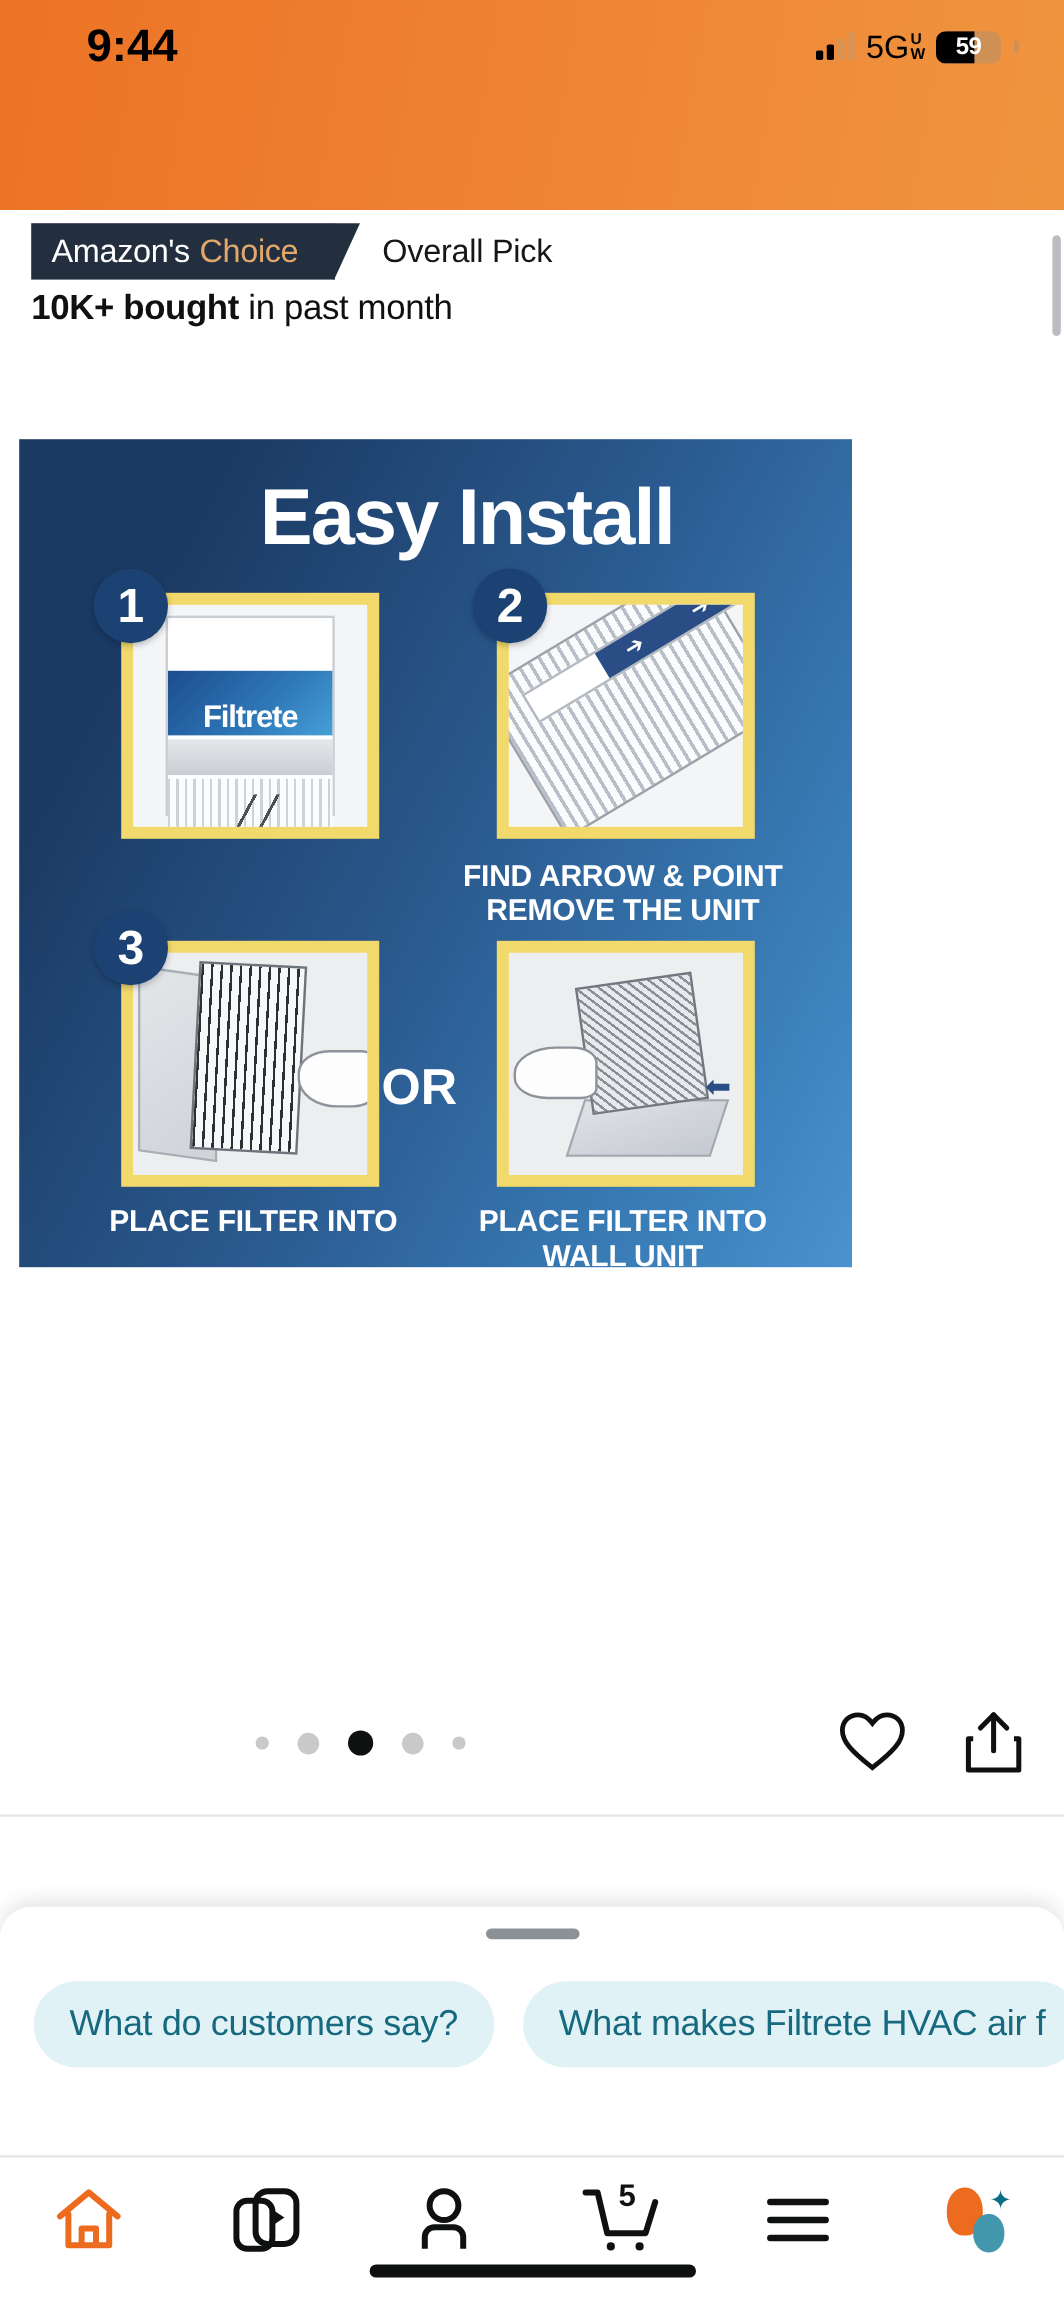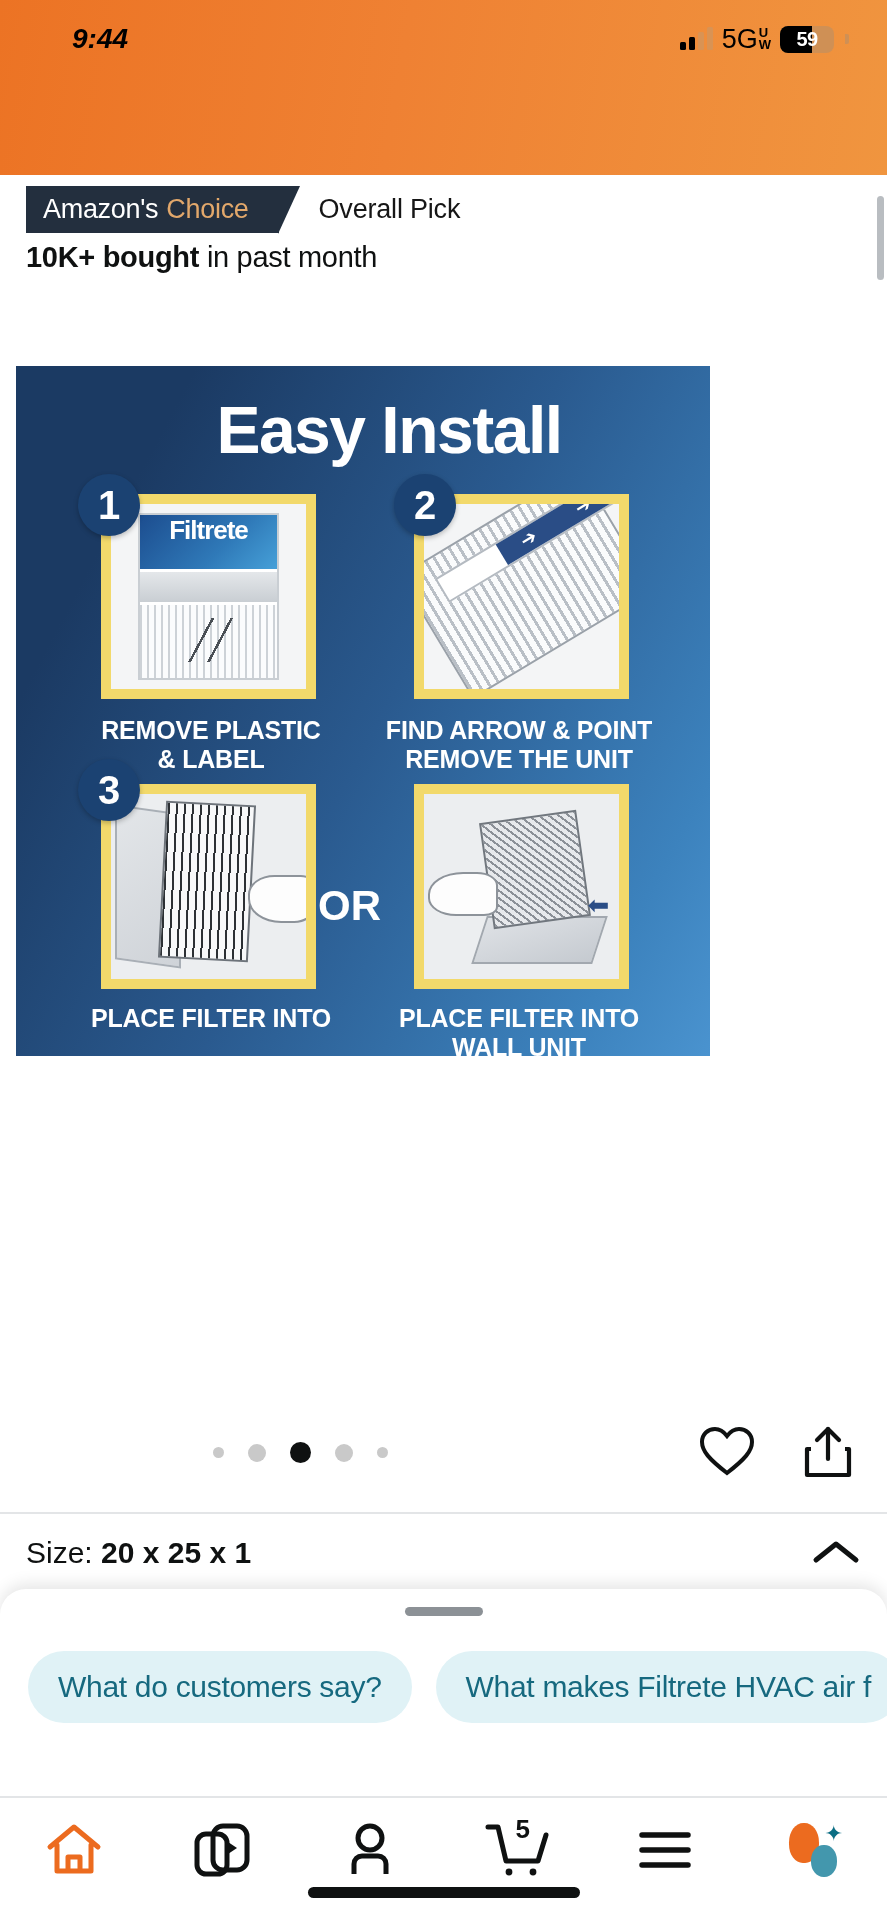--- a/index.html
+++ b/index.html
@@ -14,21 +14,21 @@
   
   .header {
     position: absolute; top: 0; left: 0; width: 887px; height: 175px;
     background: linear-gradient(100deg, #ec7324 0%, #ef8133 45%, #f0953f 100%);
   }
   .statusbar {
     position: absolute; top: 0; left: 0; width: 100%; height: 78px;
     display: flex; align-items: center; justify-content: space-between;
     padding: 0 38px 0 72px;
   }
-  .clock { font-size: 28px; font-weight: 700; color: #000; letter-spacing: 0px; font-style: italic; }
+  .clock { font-size: 38px; font-weight: 700; color: #000; letter-spacing: 0px; }
   .status-right { display: flex; align-items: center; gap: 9px; }
   .sig { display: flex; align-items: flex-end; gap: 3px; height: 22px; }
   .sig i { display: block; width: 6px; border-radius: 1.5px; background: #000; }
   .sig i:nth-child(1) { height: 8px; }
   .sig i:nth-child(2) { height: 13px; }
   .sig i:nth-child(3) { height: 18px; background: #d99354; }
   .sig i:nth-child(4) { height: 23px; background: #d99354; }
   .net { font-size: 27px; font-weight: 500; color: #000; display: flex; align-items: center; }
   .net .uw {
     display: inline-flex; flex-direction: column; font-size: 13px;
@@ -114,21 +114,21 @@
     position: absolute; width: 100%; text-align: center; color: #fff;
     font-size: 25px; font-weight: 700; line-height: 29px; letter-spacing: -0.2px;
   }
   .or-label {
     position: absolute; left: 318px; top: 882px; color: #fff;
     font-size: 42px; font-weight: 700;
   }
 
   
   .pkg { position: absolute; left: 14%; top: 5%; width: 72%; height: 90%; background: #fff; border: 2px solid #c9ced3; }
-  .pkg .band-blue { height: 33%; background: linear-gradient(135deg,#1c4d8f 0%,#2f79b8 60%,#46a0d8 100%); display:flex; align-items:flex-start; justify-content:center; }
+  .pkg .band-blue { height: 33%; background: linear-gradient(135deg,#1c4d8f 0%,#2f79b8 60%,#46a0d8 100%); display:flex; align-items:flex-end; justify-content:center;margin-top:44px; }
   .pkg .logo { color:#fff; font-size: 26px; font-weight: 800; letter-spacing: -1px; }
   .pkg .band-grey { height: 22%; background: linear-gradient(180deg,#e4e7ea,#c9ced3); border-top: 3px solid #fff; border-bottom: 3px solid #fff; }
   .pkg .pleats { height: 45%; background: repeating-linear-gradient(90deg,#cdd2d7 0 2px,#fbfcfd 2px 7px); position: relative; }
   .pkg .pleats:after {
     content:""; position:absolute; left: 22%; top: 18%; width: 52%; height: 60%;
     background:
       linear-gradient(118deg, transparent 44%, #4a4f55 44%, #4a4f55 47%, transparent 47%),
       linear-gradient(118deg, transparent 64%, #4a4f55 64%, #4a4f55 67%, transparent 67%);
   }
 
@@ -304,24 +304,20 @@
       <div class="inner">
         <div class="pkg">
           <div class="band-blue">
             <span class="logo">Filtrete</span>
           </div>
           <div class="band-grey"></div>
           <div class="pleats"></div>
         </div>
       </div>
     </div>
-    <div class="cap" style="left:0; top:350px; width:390px;">
-      <div>REMOVE PLASTIC</div>
-      <div>&amp; LABEL</div>
-    </div>
 
     <div class="stepnum" style="left:378px; top:108px;">2</div>
     <div class="frame" style="left:398px; top:128px; width:215px; height:205px;">
       <div class="inner">
         <div class="angled">
           <div class="pleatblock"></div>
           <div class="arrowband">
             <div class="navy">
               <span class="arrow-glyph">➔</span>
               <span class="arrow-glyph">➔</span>
@@ -380,29 +376,20 @@
       <path d="M28 47 C10 33 3 25 3 16 C3 8 9 3 16 3 C21 3 25 6 28 10 C31 6 35 3 40 3 C47 3 53 8 53 16 C53 25 46 33 28 47 Z" stroke="#0f1111" stroke-width="4" fill="none"></path>
     </svg>
     <svg width="50" height="54" viewBox="0 0 50 54">
       <path d="M25 4 L25 34" stroke="#0f1111" stroke-width="4.2" stroke-linecap="round"></path>
       <path d="M14 15 L25 4 L36 15" stroke="#0f1111" stroke-width="4.2" fill="none" stroke-linecap="round" stroke-linejoin="round"></path>
       <path d="M8 24 H4 V50 H46 V24 H42" stroke="#0f1111" stroke-width="4.2" fill="none" stroke-linejoin="round"></path>
     </svg>
   </div>
 
   <div class="sizerow-divider"></div>
-  <div class="sizerow">
-    <div class="lbl">
-      <span>Size:</span>
-      <b>20 x 25 x 1</b>
-    </div>
-    <svg width="50" height="30" viewBox="0 0 50 30">
-      <path d="M5 22 L25 6 L45 22" stroke="#0f1111" stroke-width="5" fill="none" stroke-linecap="round" stroke-linejoin="round"></path>
-    </svg>
-  </div>
 
   <div class="sheet">
     <div class="grabber"></div>
     <div class="chips">
       <div class="chip">What do customers say?</div>
       <div class="chip">What makes Filtrete HVAC air f</div>
     </div>
   </div>
 
   <div class="botnav">

